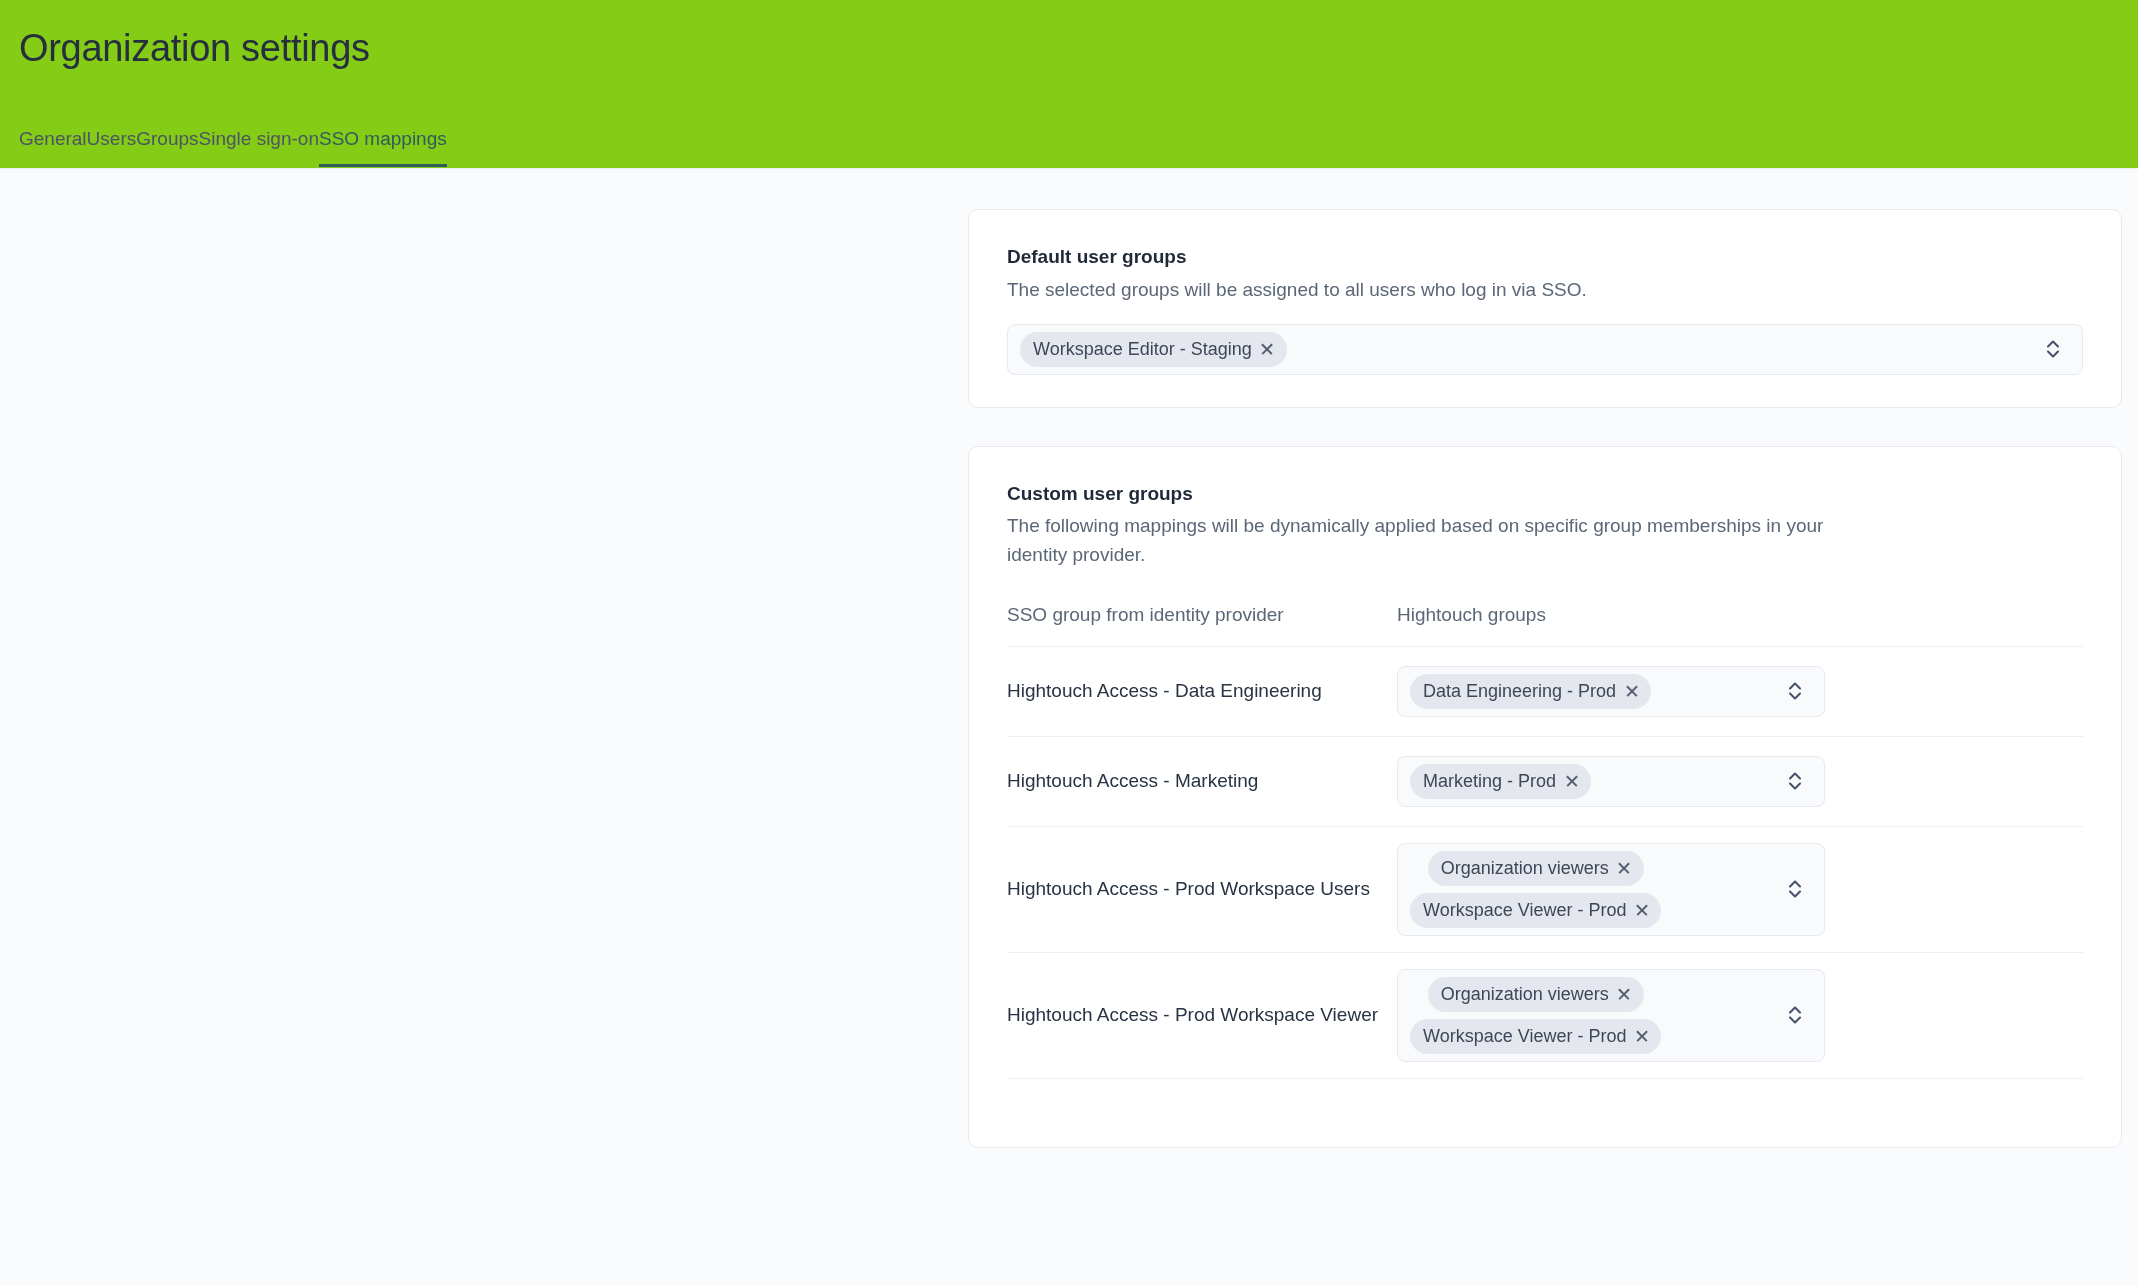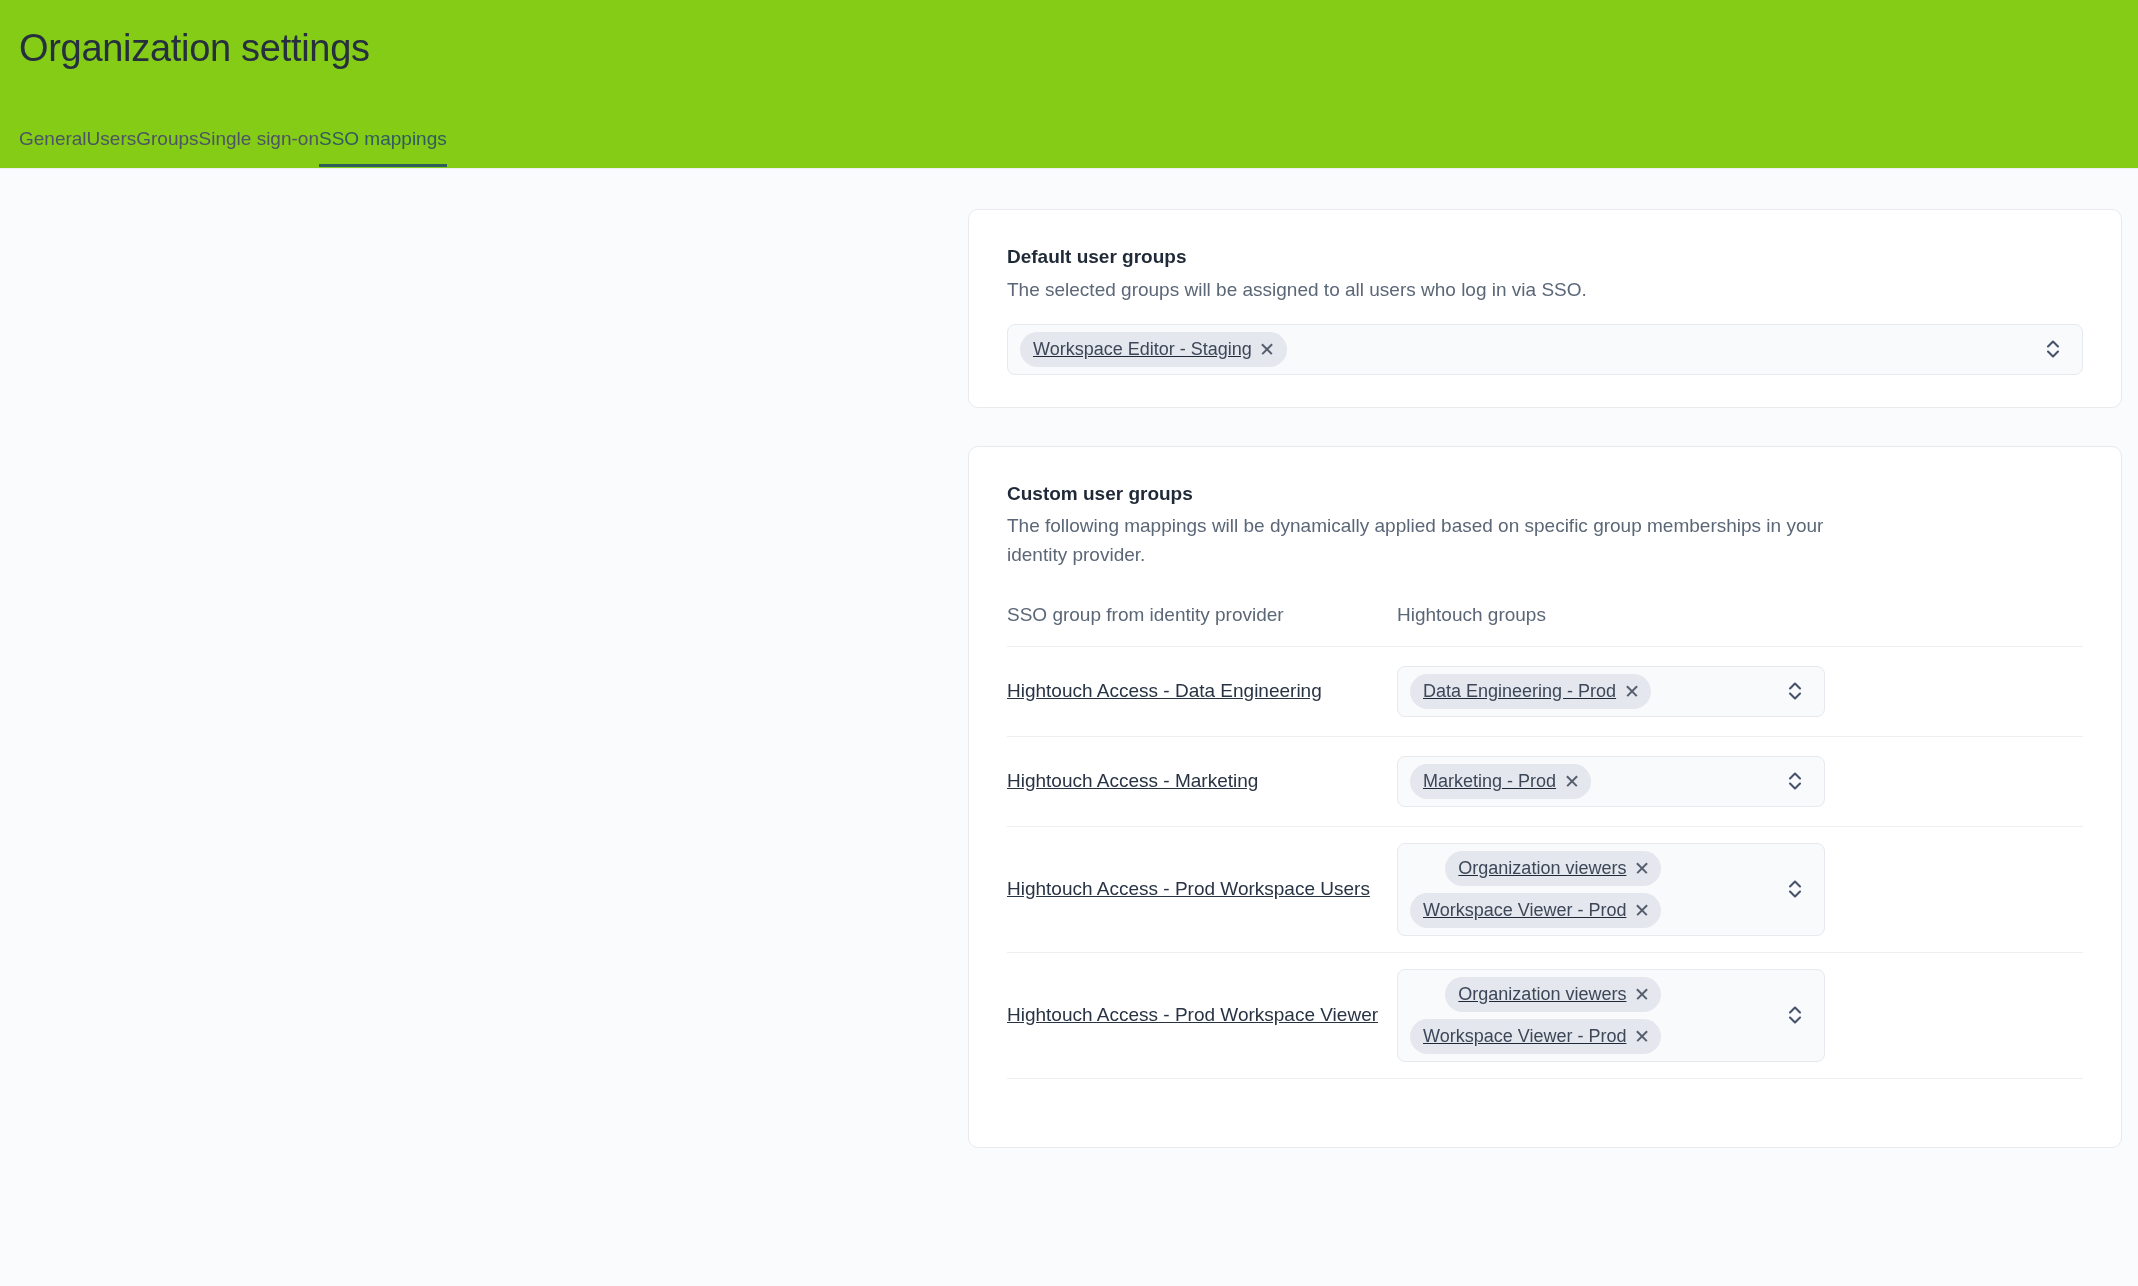--- a/index.html
+++ b/index.html
@@ -110,23 +110,22 @@
     align-items: center;
     justify-content: space-between;
     padding: 7px 10px 7px 12px;
     cursor: pointer;
     position: relative;
   }
 
   .select-chips {
     display: flex;
     flex-direction: column;
-    align-items: flex-end;
+    align-items: center;
     gap: 7px;
-    text-decoration: underline;
   }
 
   .chip {
     background: #e4e7ed;
     color: #3d4758;
     border-radius: 999px;
     font-size: 18px;
     line-height: 1;
     padding: 8px 13px 9px 13px;
     display: inline-flex;
@@ -190,21 +189,20 @@
     min-height: 90px;
     padding: 16px 0;
   }
 
   .td-sso {
     width: 390px;
     flex: 0 0 390px;
     font-size: 19px;
     color: #283344;
     line-height: 1.4;
-    text-decoration: underline;
   }
 
   .td-groups {
     flex: 1 1 auto;
     display: flex;
   }
 
   .td-groups .select {
     margin-top: 0;
     width: 428px;

